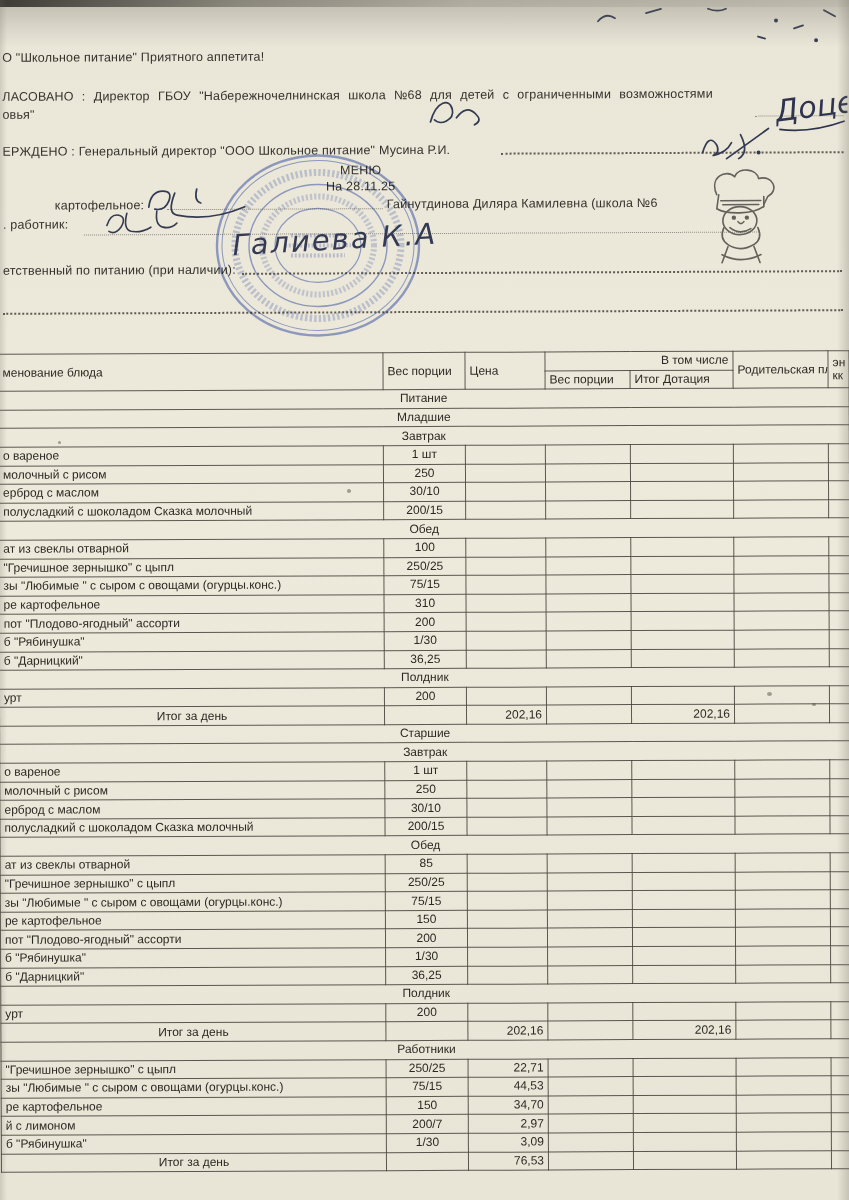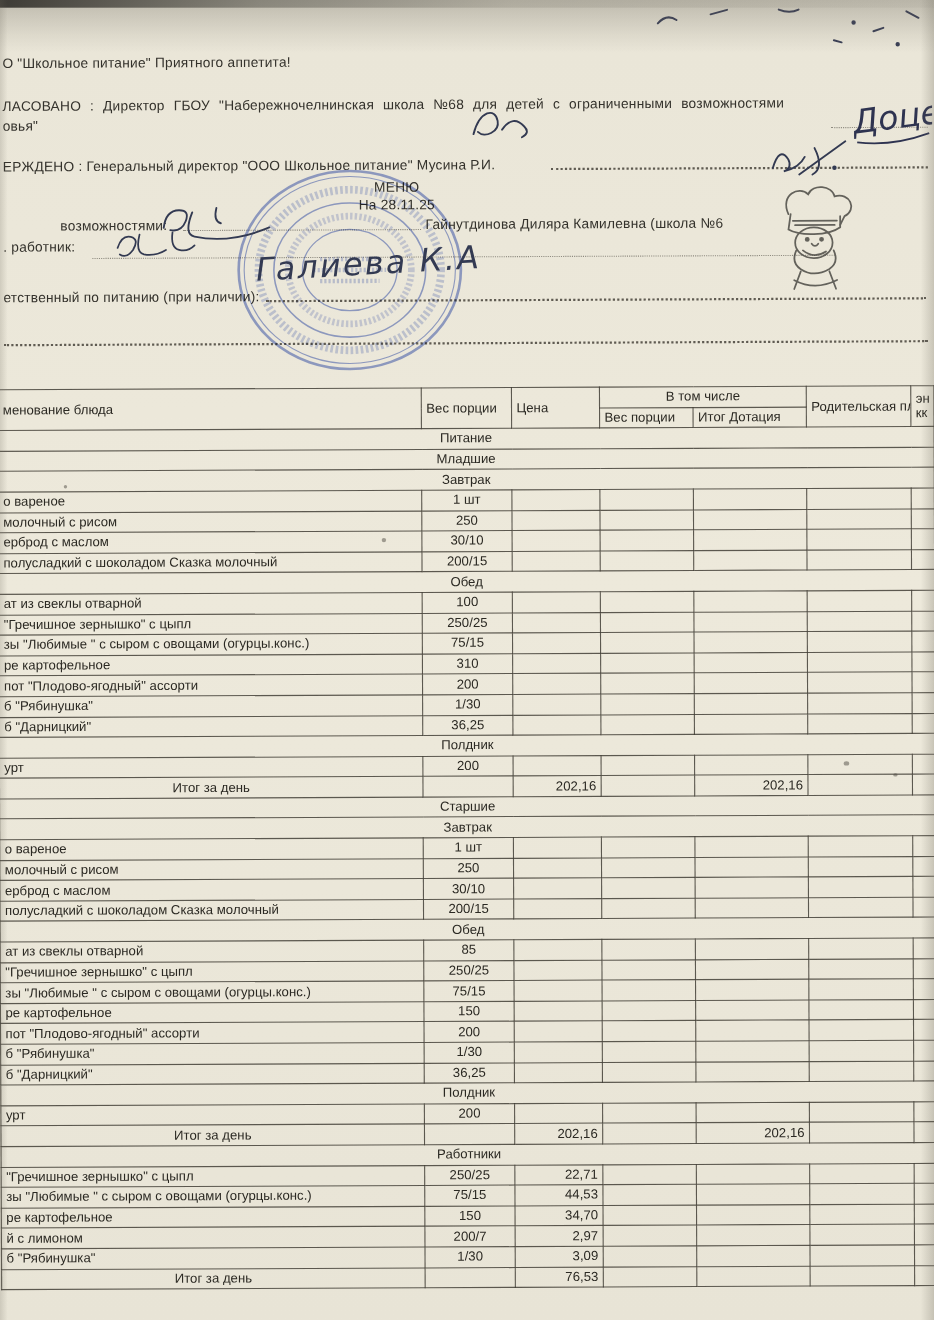--- a/index.html
+++ b/index.html
@@ -29,21 +29,21 @@
   .dots { position:absolute; border-bottom:2px dotted rgba(70,66,58,.85); height:12px; }
   .dots.light { border-bottom:1.5px dotted rgba(80,76,68,.6); }
 
   
   table.menu { position:absolute; left:-2px; top:352px; width:851px; border-collapse:collapse;
     table-layout:fixed; font-size:12px; color:#2b2923; }
   table.menu td { border:1px solid rgba(66,62,54,.85); height:18.6px; padding:0 4px;
     overflow:hidden; white-space:nowrap; line-height:13px; vertical-align:middle; }
   td.hname { vertical-align:bottom; text-align:left; }
   td.hmid { vertical-align:bottom; text-align:left; }
-  td.hgroup { vertical-align:middle; text-align:center; }
+  td.hgroup { vertical-align:middle; text-align:right; }
   td.hsub { text-align:left; }
   td.hwrap { vertical-align:top; text-align:left; white-space:normal; line-height:16px; }
   td.name { text-align:left; }
   td.name.tot { text-align:center; }
   td.w { text-align:center; }
   td.p { text-align:right; padding-right:7px; }
   td.sec { text-align:center; }
 
   .stamp { position:absolute; left:212px; top:150px; opacity:.55; mix-blend-mode:multiply; }
   .chef { position:absolute; left:680px; top:166px; opacity:.85; }
@@ -60,21 +60,21 @@
     <div class="tline justified" style="left:4px; top:88px;">ЛАСОВАНО : Директор ГБОУ "Набережночелнинская школа №68 для детей с ограниченными возможностями</div>
     <div class="tline" style="left:4px; top:106px;">овья"</div>
     <div class="dots light" style="left:757px; top:106px; width:88px;"></div>
 
     <div class="tline" style="left:4px; top:143px;">ЕРЖДЕНО : Генеральный директор "ООО Школьное питание" Мусина Р.И.</div>
     <div class="dots" style="left:502px; top:143px; width:343px;"></div>
 
     <div class="centerblock tline" style="top:163px;">МЕНЮ</div>
     <div class="centerblock tline" style="top:179px;">На 28.11.25</div>
 
-    <div class="tline" style="left:56px; top:197px;">возможностями:</div>
+    <div class="tline" style="left:56px; top:197px;">картофельное:</div>
     <div class="dots light" style="left:168px; top:197px; width:216px;"></div>
     <div class="tline" style="left:388px; top:197px;">Гайнутдинова Диляра Камилевна (школа №6</div>
 
     <div class="tline" style="left:4px; top:216px;">. работник:</div>
     <div class="dots light" style="left:85px; top:222px; width:675px;"></div>
 
     <div class="tline" style="left:4px; top:262px;">етственный по питанию (при наличии):</div>
     <div class="dots" style="left:243px; top:262px; width:600px;"></div>
     <div class="dots" style="left:4px; top:301px; width:840px;"></div>
 

